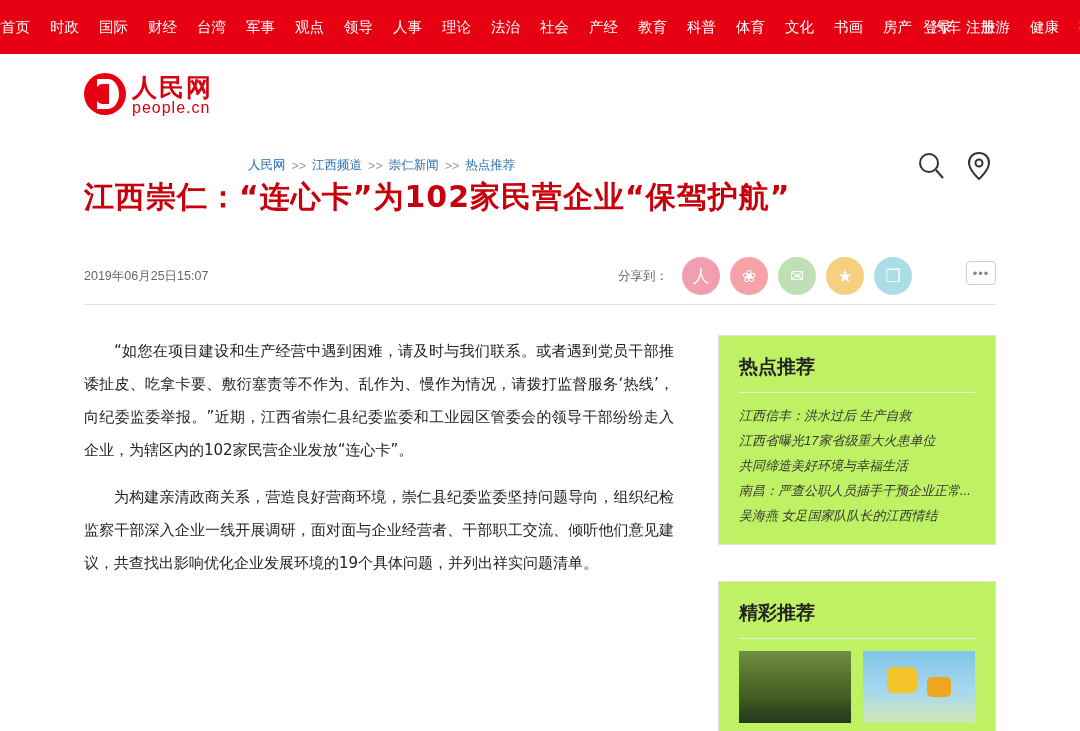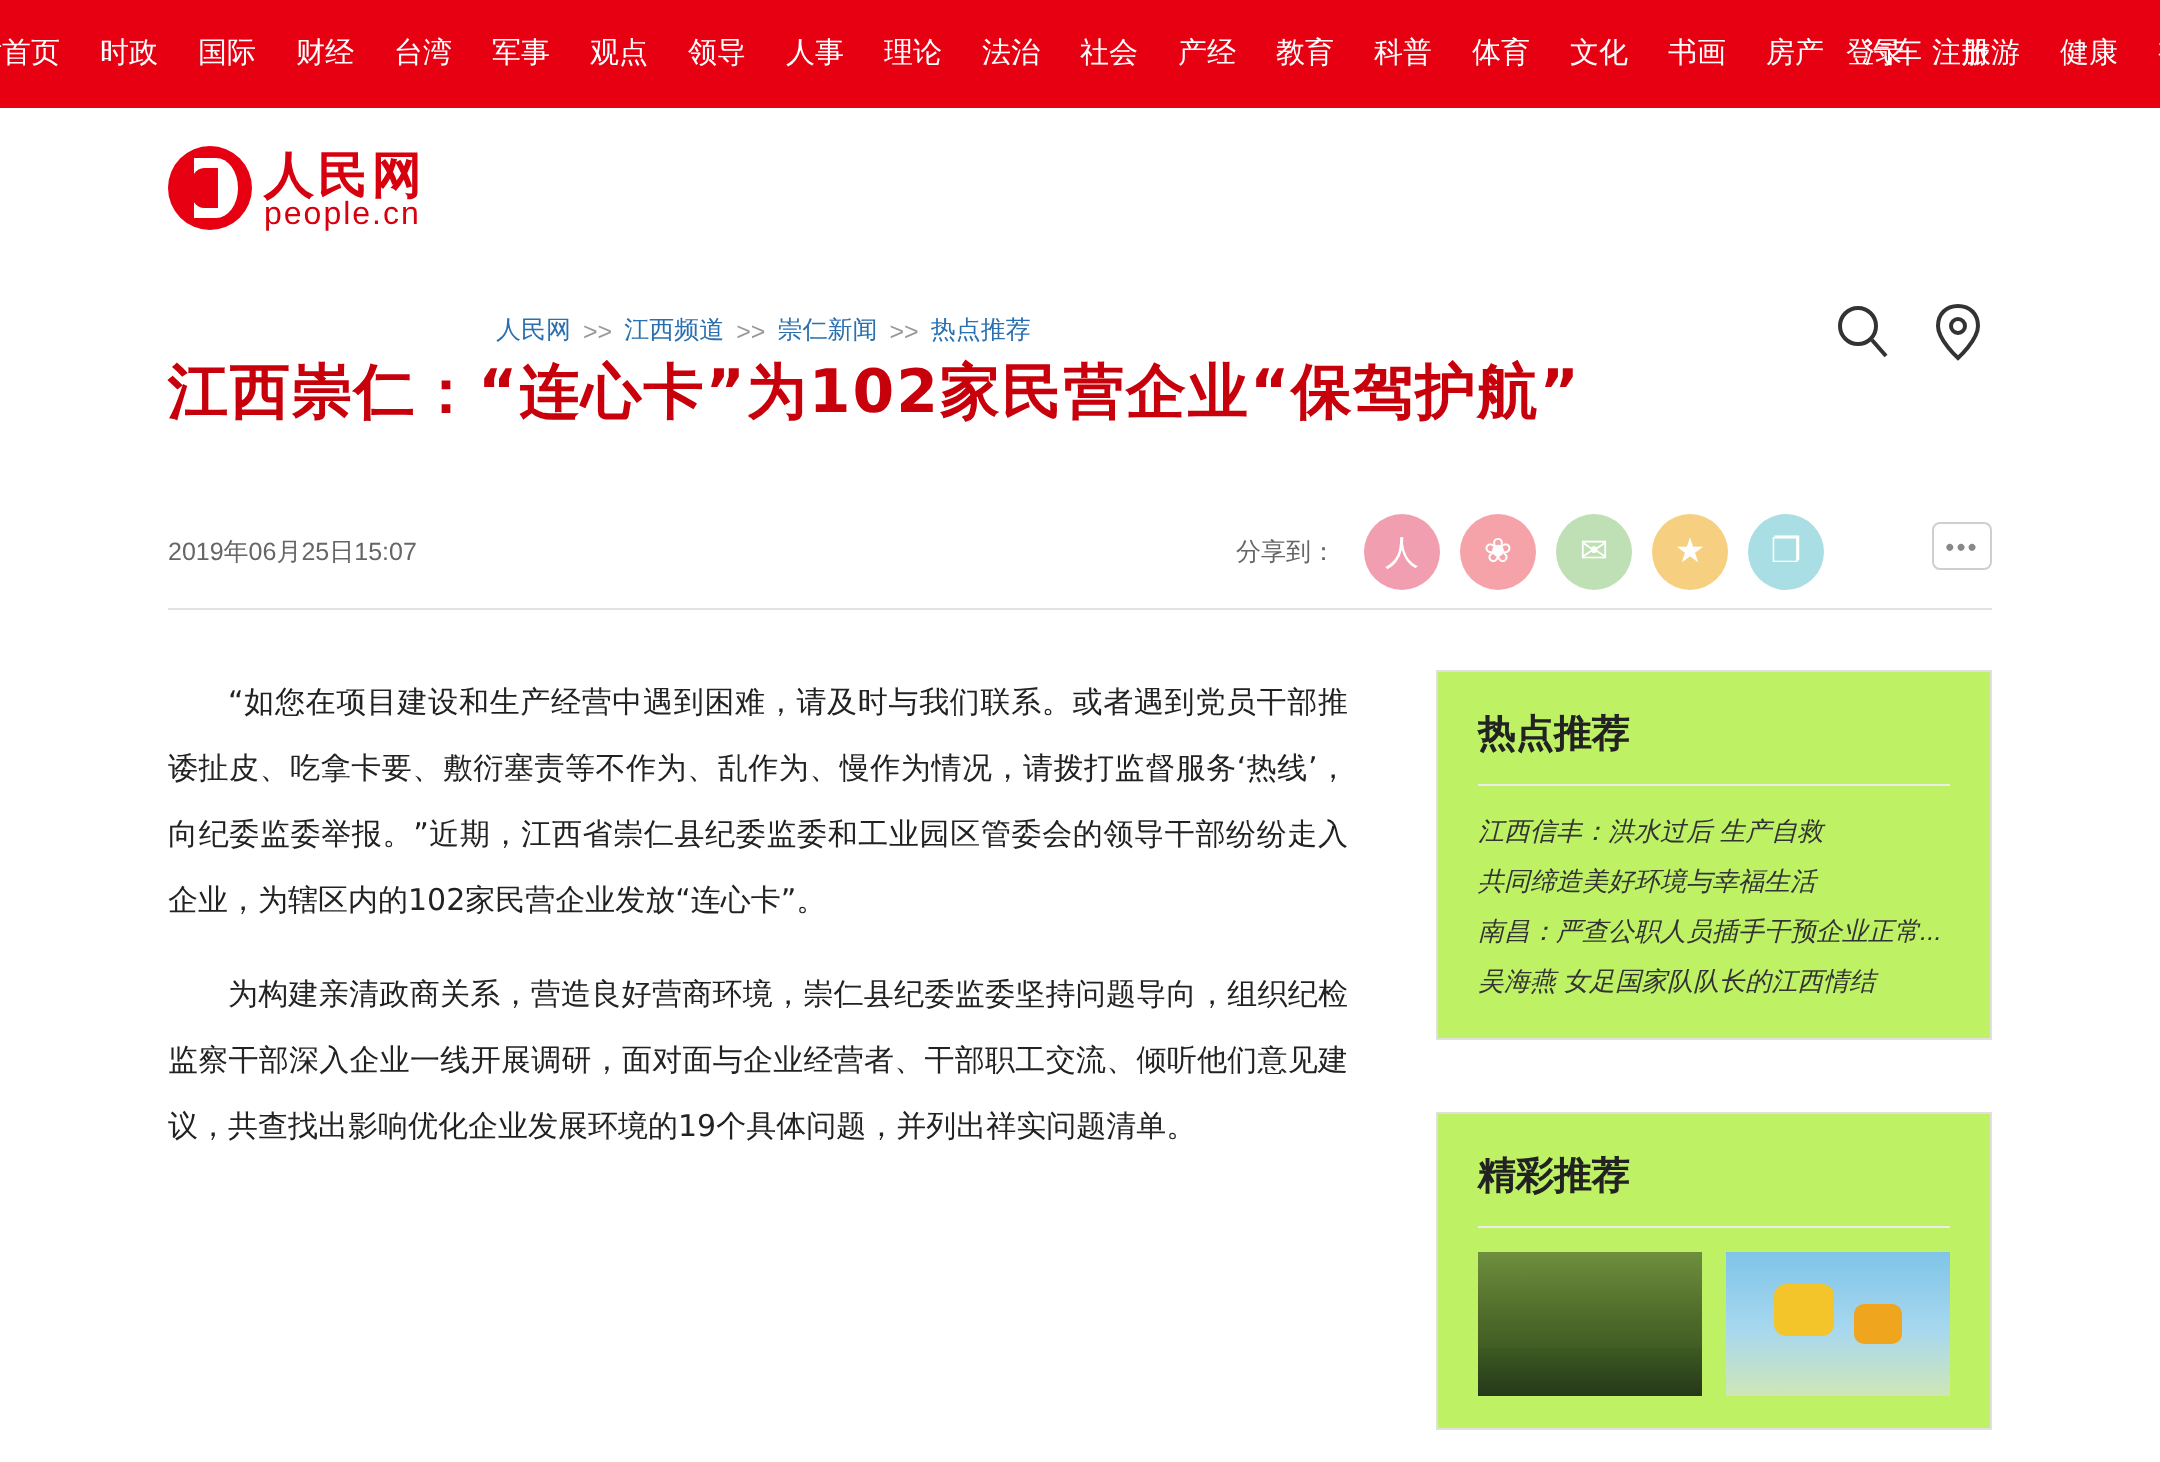--- a/index.html
+++ b/index.html
@@ -349,20 +349,21 @@
       <p class="para">“如您在项目建设和生产经营中遇到困难，请及时与我们联系。或者遇到党员干部推诿扯皮、吃拿卡要、敷衍塞责等不作为、乱作为、慢作为情况，请拨打监督服务‘热线’，向纪委监委举报。”近期，江西省崇仁县纪委监委和工业园区管委会的领导干部纷纷走入企业，为辖区内的102家民营企业发放“连心卡”。</p>
       <p class="para">为构建亲清政商关系，营造良好营商环境，崇仁县纪委监委坚持问题导向，组织纪检监察干部深入企业一线开展调研，面对面与企业经营者、干部职工交流、倾听他们意见建议，共查找出影响优化企业发展环境的19个具体问题，并列出祥实问题清单。</p>
     </div>
 
     <div class="side-col">
 
       <div class="side-box">
         <div class="side-title">热点推荐</div>
         <ul class="side-list">
           <li>江西信丰：洪水过后 生产自救</li>
+          <li>江西省曝光17家省级重大火患单位</li>
           <li>共同缔造美好环境与幸福生活</li>
           <li>南昌：严查公职人员插手干预企业正常...</li>
           <li>吴海燕 女足国家队队长的江西情结</li>
         </ul>
       </div>
 
       <div class="side-box">
         <div class="side-title">精彩推荐</div>
         <div class="thumbs">
           <div class="thumb thumb-1"></div>

